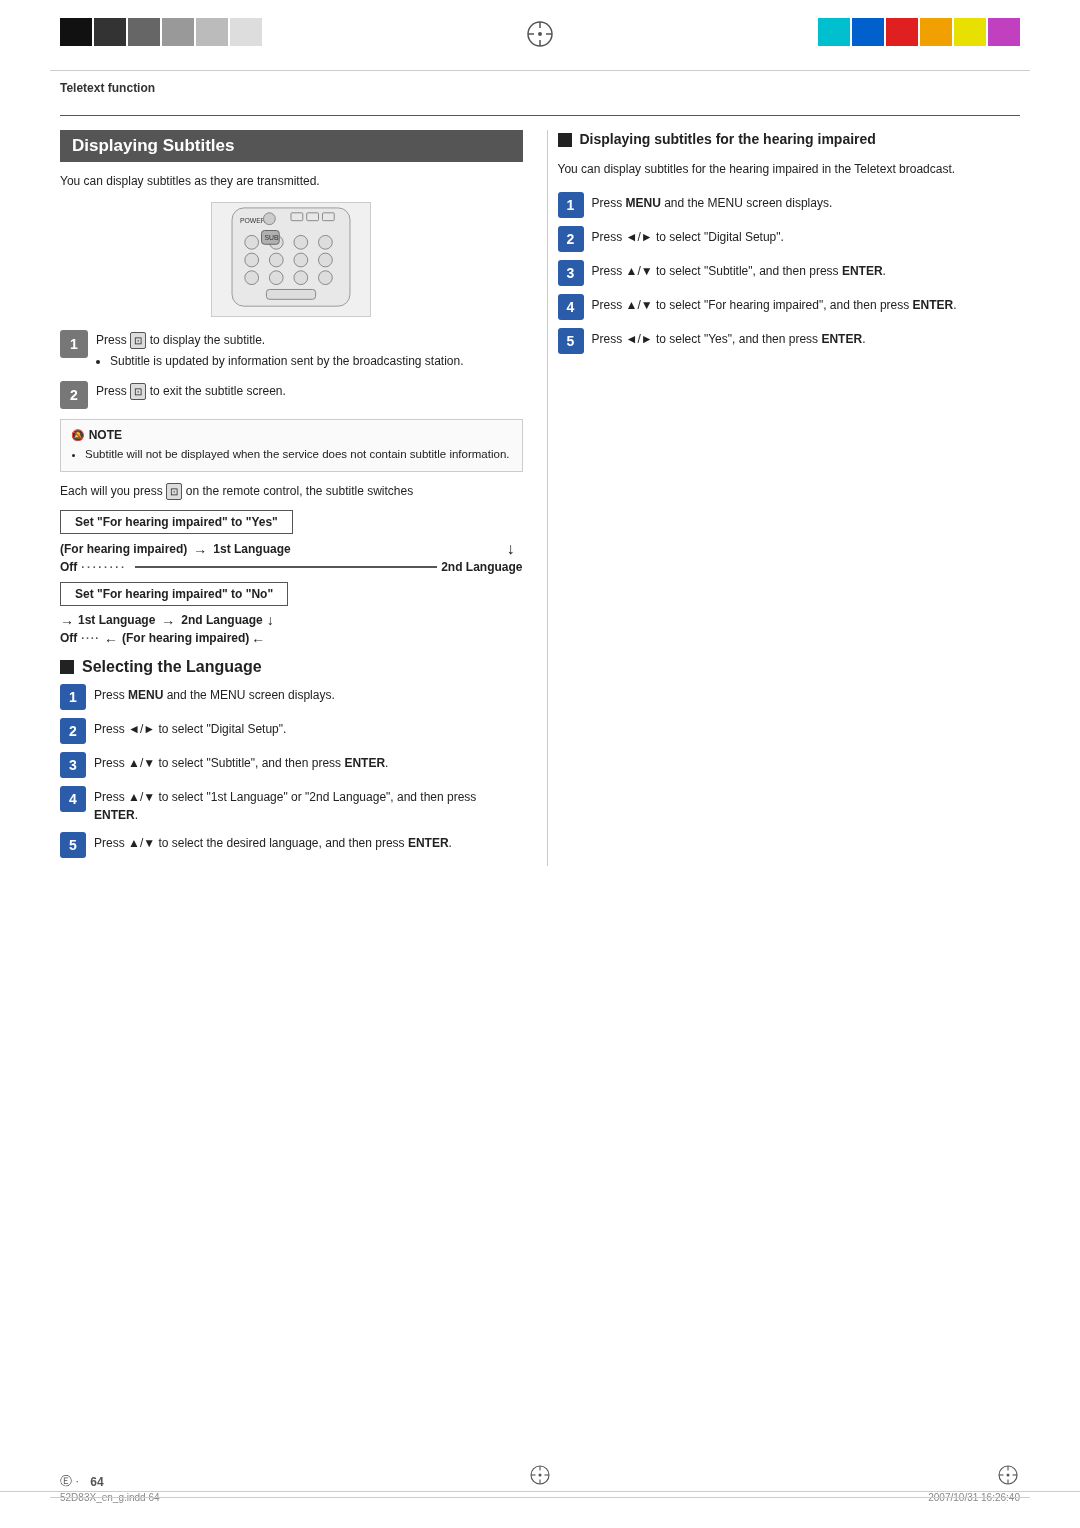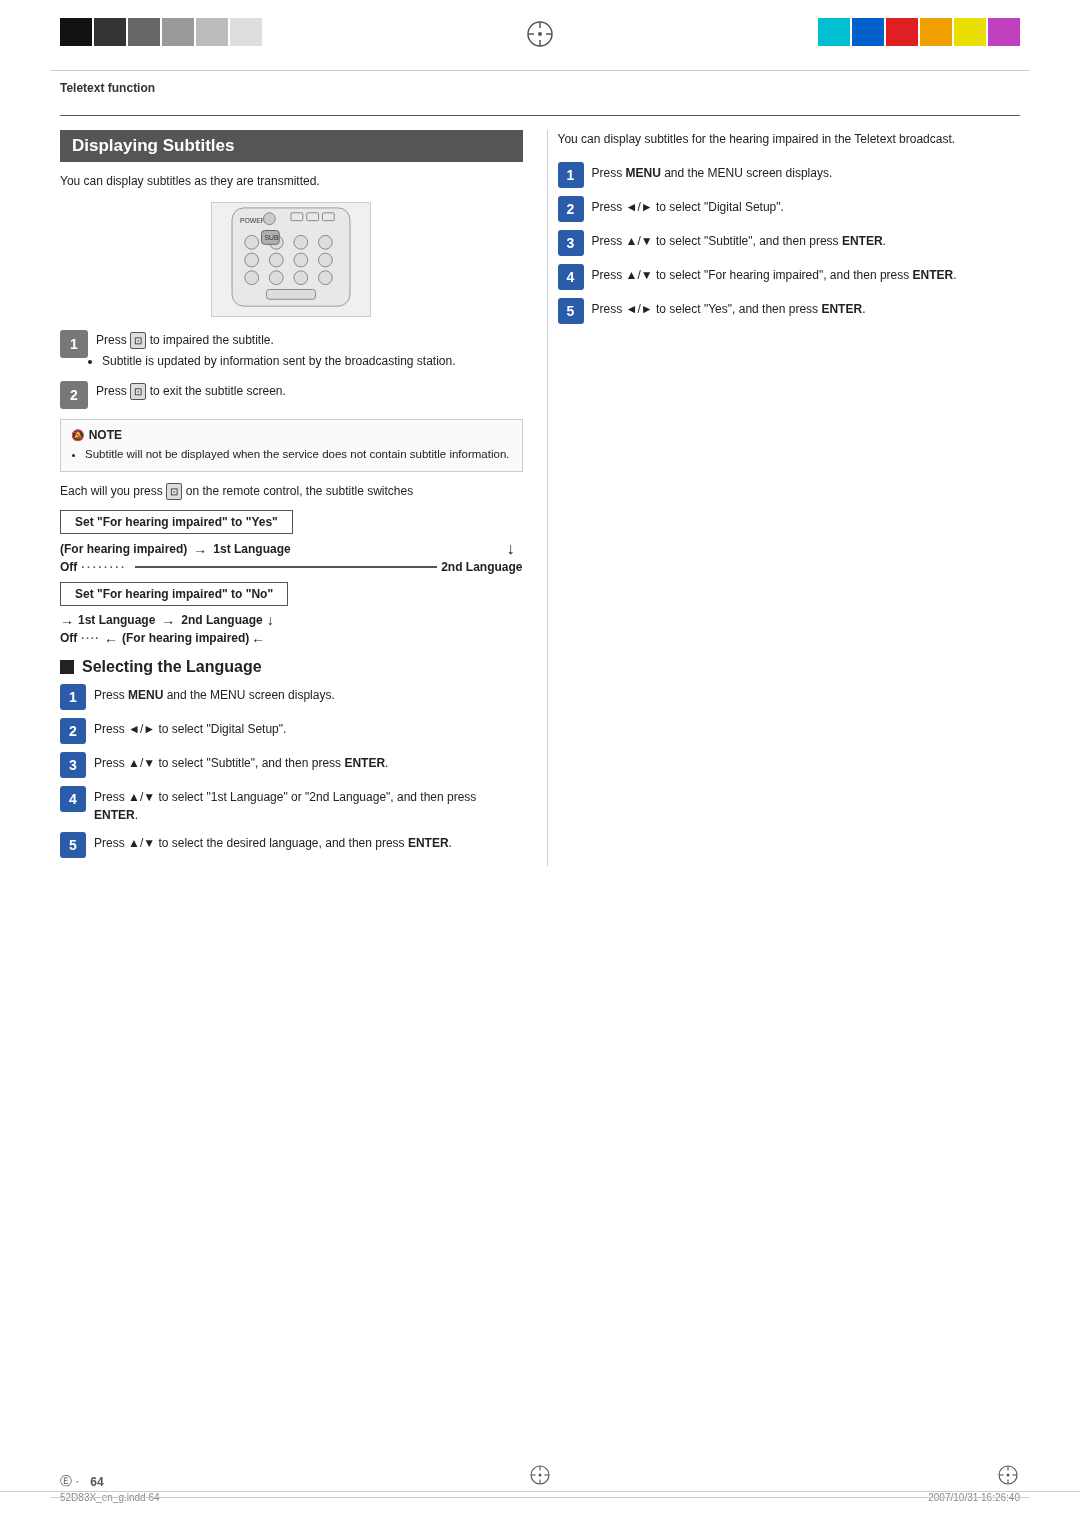--- a/index.html
+++ b/index.html
@@ -195,22 +195,22 @@
           <circle cx="90" cy="76" r="7" fill="#ddd" stroke="#888" stroke-width="1"></circle>
           <circle cx="115" cy="76" r="7" fill="#ddd" stroke="#888" stroke-width="1"></circle>
 
           <rect x="55" y="88" width="50" height="10" rx="3" fill="#ddd" stroke="#888" stroke-width="1"></rect>
         </svg>
       </div>
 
       <div class="step-item">
         <div class="step-num-lg">1</div>
         <div class="step-text">
-          <span>Press </span><span style="display:inline-block;border:1px solid #555;border-radius:2px;padding:0 3px;font-size:10px;background:#ddd;">⊡</span><span> to impaired the subtitle.</span>
-          <ul style="margin-left:6px;margin-top:3px;text-align:right;">
+          <span>Press </span><span style="display:inline-block;border:1px solid #555;border-radius:2px;padding:0 3px;font-size:10px;background:#ddd;">⊡</span><span> to display the subtitle.</span>
+          <ul style="margin-left:14px;margin-top:3px;text-align:right;">
             <li>Subtitle is updated by information sent by the broadcasting station.</li>
           </ul>
         </div>
       </div>
 
       <div class="step-item">
         <div class="step-num-lg">2</div>
         <div class="step-text">
           <span>Press </span><span style="display:inline-block;border:1px solid #555;border-radius:2px;padding:0 3px;font-size:10px;background:#ddd;">⊡</span><span> to exit the subtitle screen.</span>
         </div>
@@ -292,20 +292,24 @@
       </div>
       <div class="step-item">
         <div class="step-num-blue">5</div>
         <div class="step-text">Press ▲/▼ to select the desired language, and then press <b>ENTER</b>.</div>
       </div>
 
     </div>
 
     <div class="right-col">
 
+      <div style="display:flex;align-items:flex-start;gap:8px;margin-bottom:10px;">
+        <div style="width:14px;height:14px;background:#222;flex-shrink:0;margin-top:3px;"></div>
+        <span style="font-size:14px;font-weight:bold;line-height:1.4;">Displaying subtitles for the hearing impaired</span>
+      </div>
 
       <p style="font-size:12px;margin-bottom:14px;line-height:1.5;">You can display subtitles for the hearing impaired in the Teletext broadcast.</p>
 
       <div class="step-item">
         <div class="step-num-blue">1</div>
         <div class="step-text">Press <b>MENU</b> and the MENU screen displays.</div>
       </div>
       <div class="step-item">
         <div class="step-num-blue">2</div>
         <div class="step-text">Press ◄/► to select "Digital Setup".</div>

